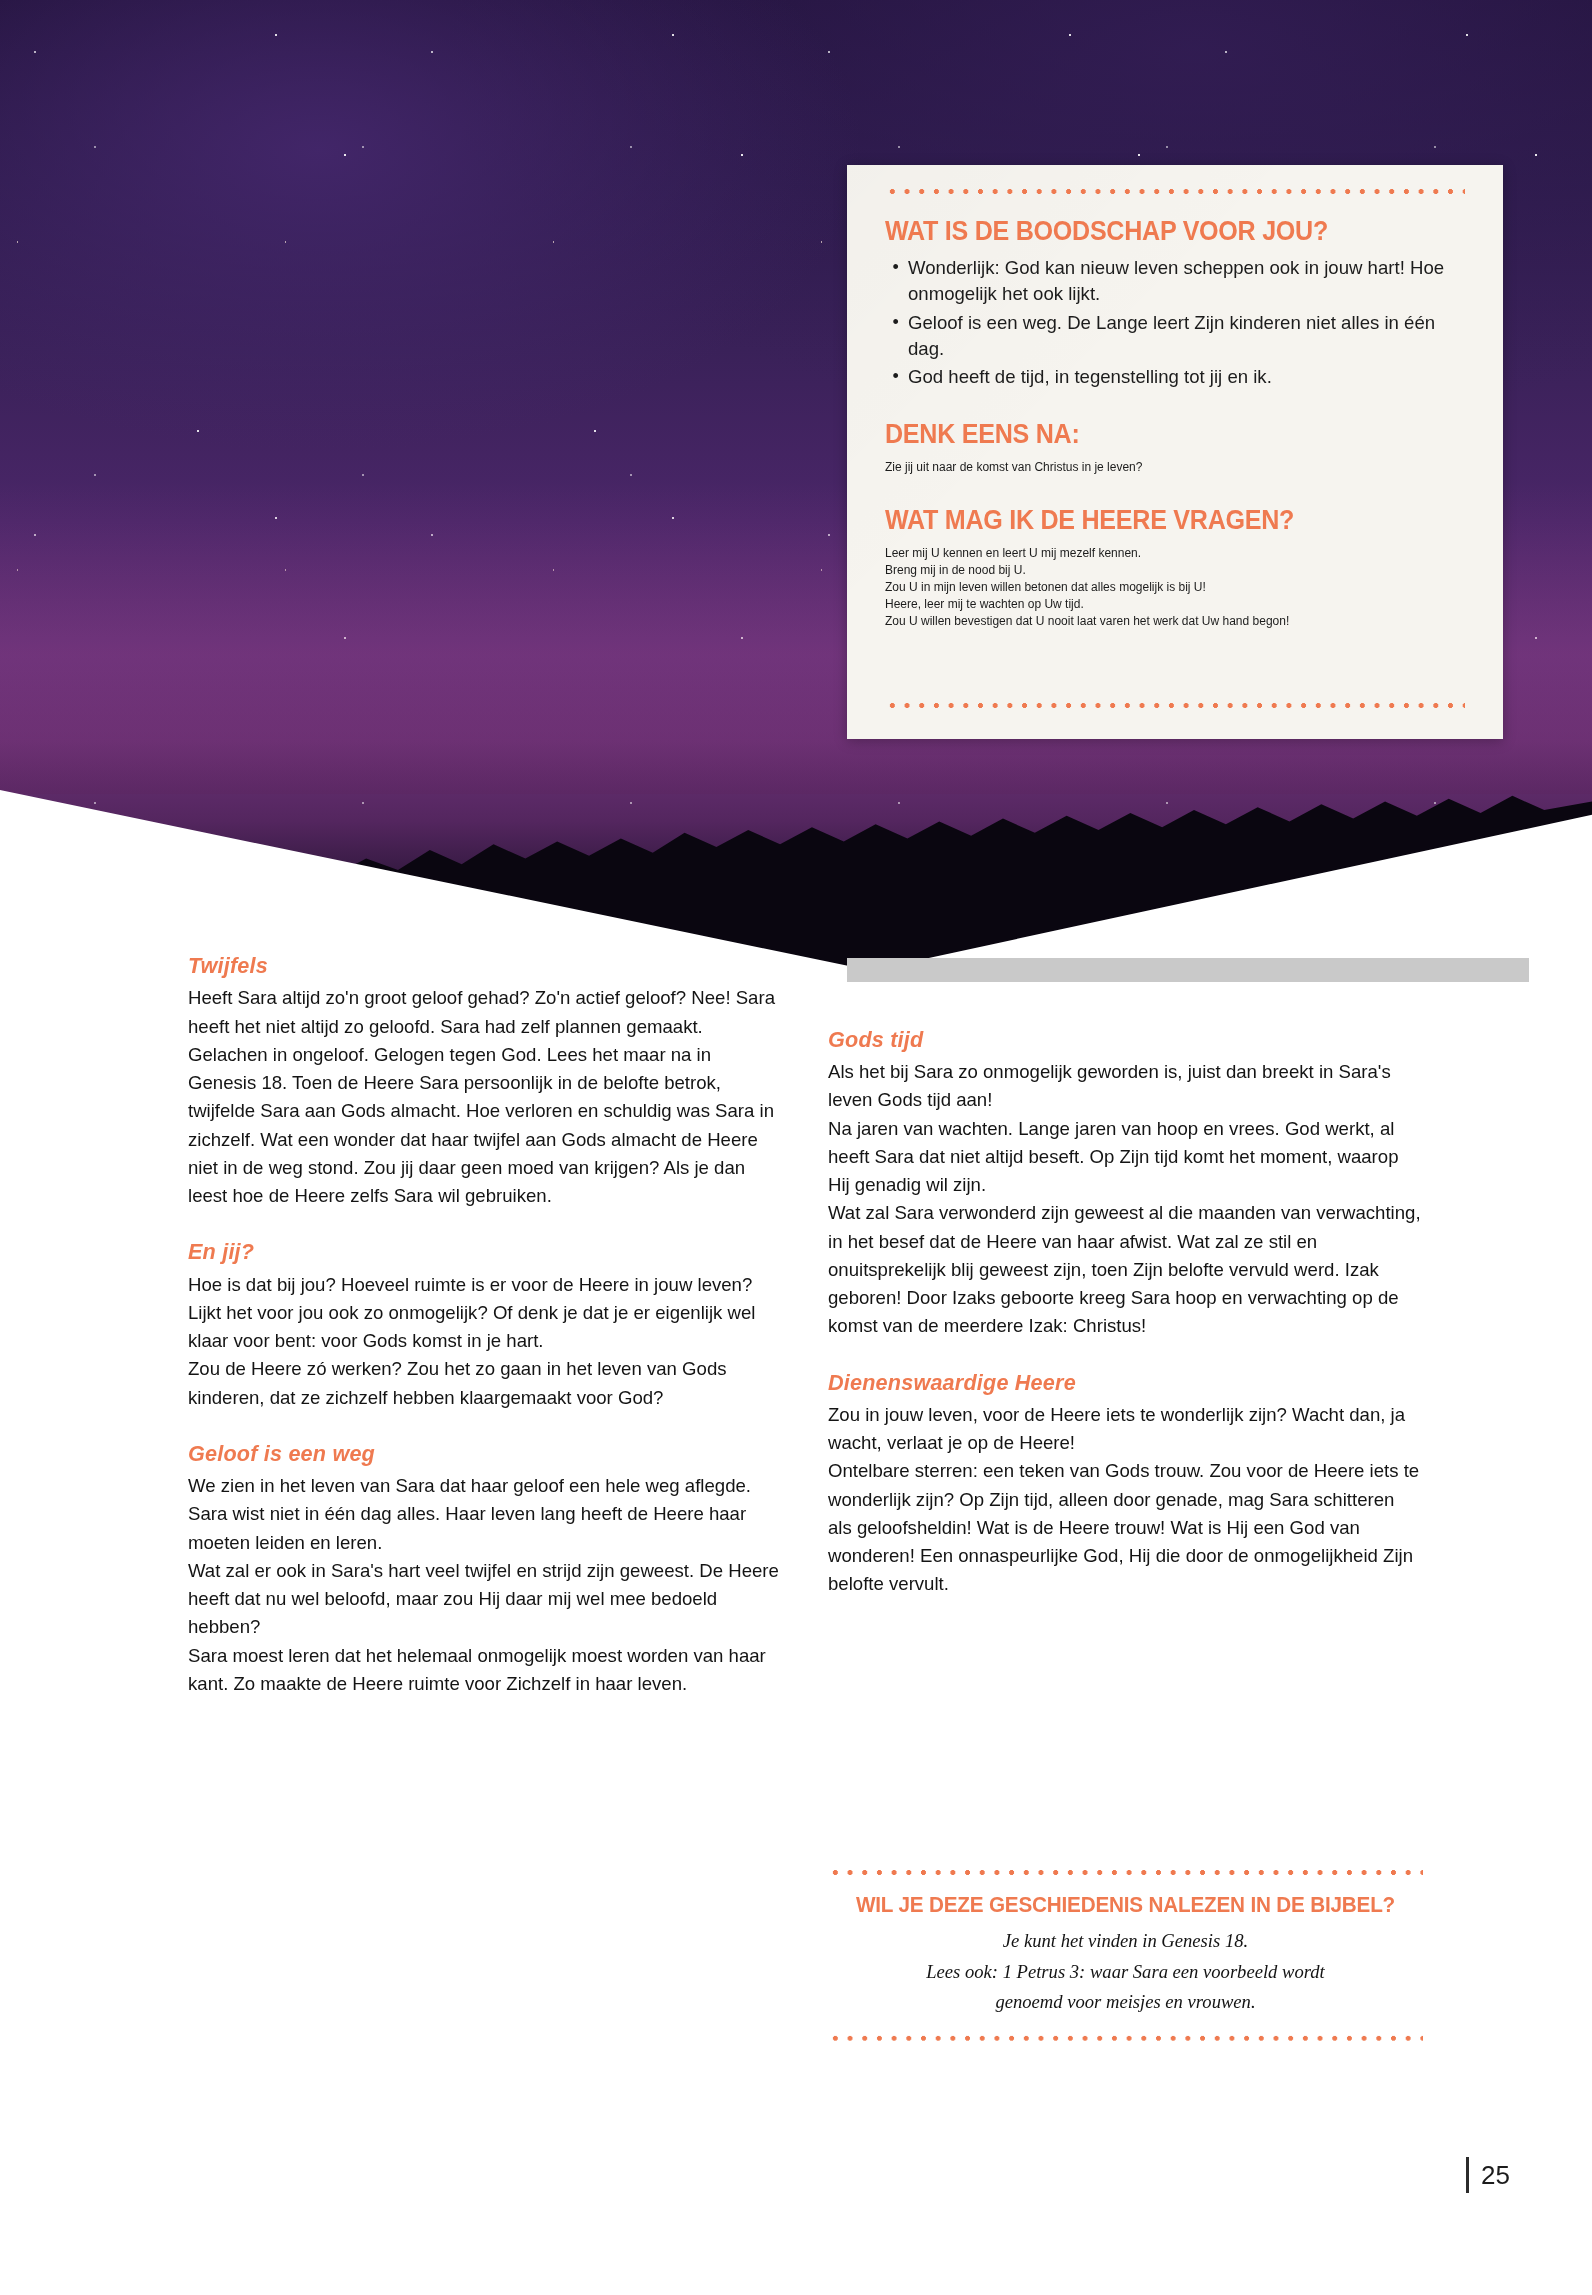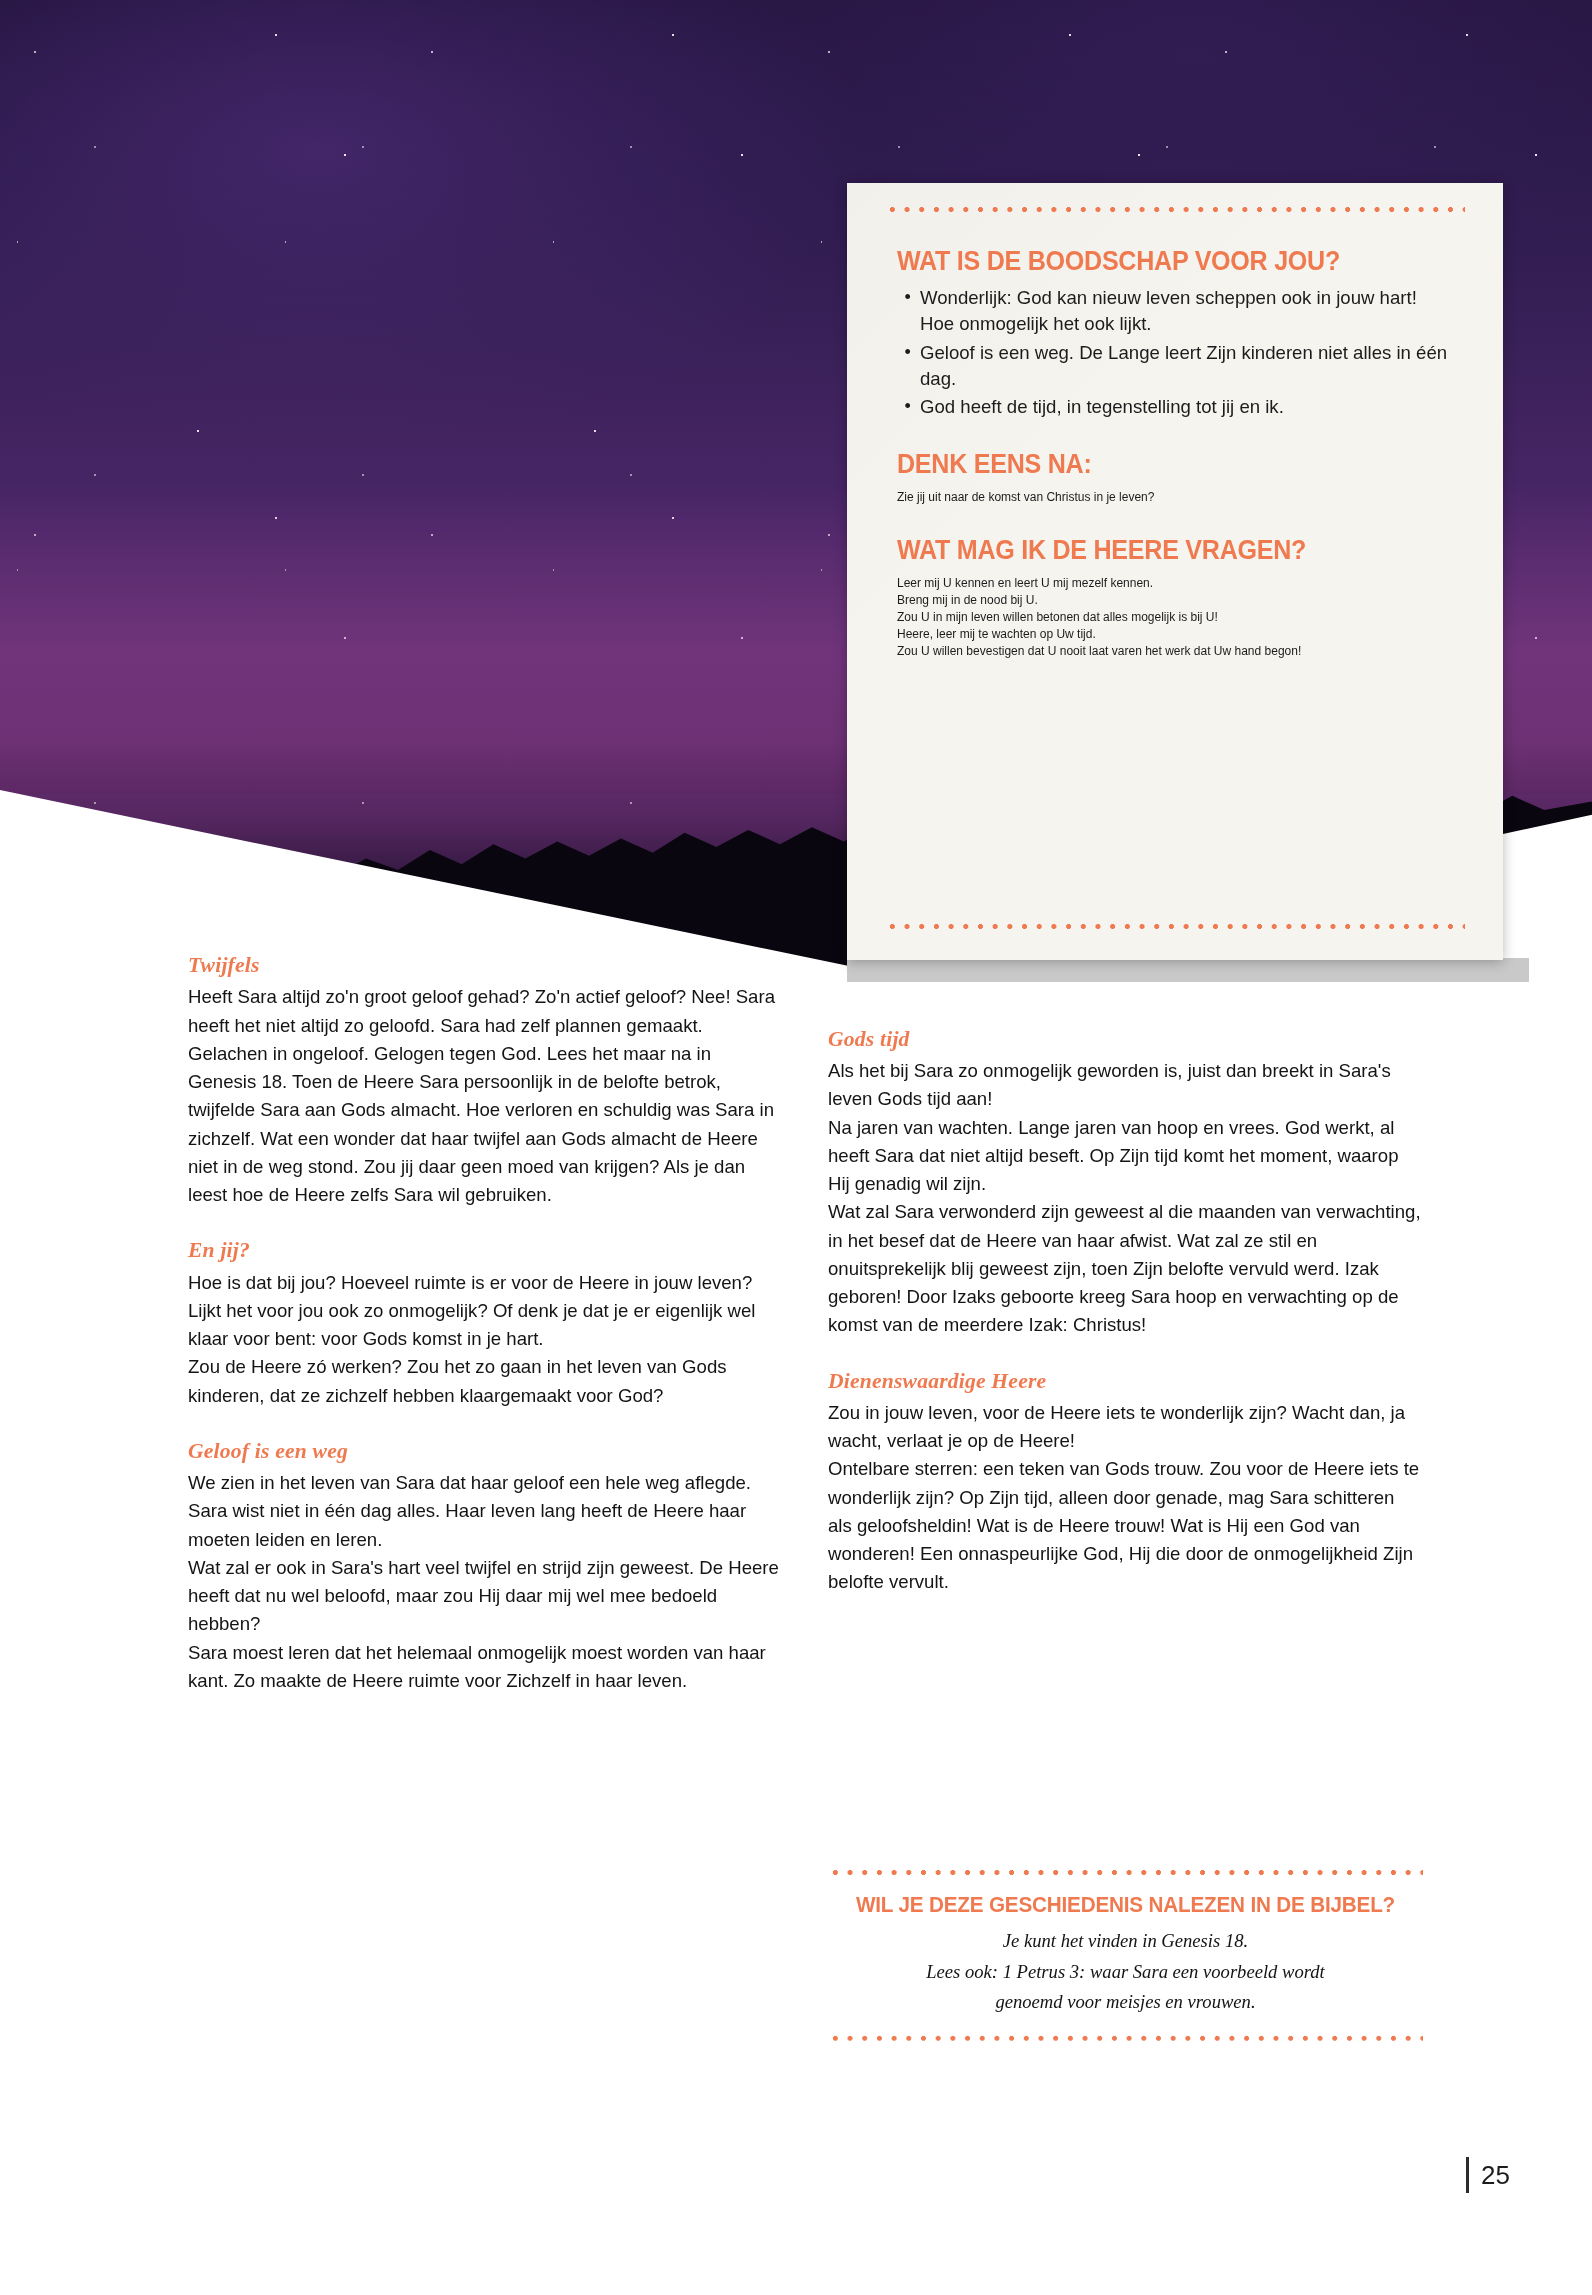--- a/index.html
+++ b/index.html
@@ -145,29 +145,29 @@
     width: 682px;
     height: 24px;
     background: #c9c9c9;
     z-index: 4;
   }
 
   
   .callout {
     position: absolute;
     left: 847px;
-    top: 183px;
+    top: 165px;
     width: 656px;
-    height: 777px;
+    height: 574px;
     background:
       linear-gradient(135deg, rgba(0,0,0,0.015) 0%, rgba(0,0,0,0) 40%),
       #f6f4ef;
     box-shadow: 0 1.7px 12px rgba(0,0,0,0.28);
     z-index: 5;
-    padding: 12px;
+    padding: 0;
     box-sizing: border-box;
   }
   .callout-inner {
     padding: 35px 38px 26px 38px;
   }
   .dot-rule {
     height: 8.6px;
     margin: 0;
     background-image: radial-gradient(circle, #ef7a50 2.2px, transparent 2.6px);
     background-size: 14.7px 8.6px;
@@ -236,21 +236,21 @@
   }
   .col {
     position: absolute;
     width: 595px;
   }
   .col-left { left: 188px; top: 17.3px; }
   .col-right { left: 828px; top: 91px; }
 
   h3.sub {
     color: #ef7a50;
-    font-family: Liberation Serif, serif;
+    font-family: Liberation Sans, sans-serif;
     font-style: italic;
     font-weight: bold;
     font-size: 21.6px;
     margin: 0 0 5.2px 0;
     letter-spacing: 0.2px;
   }
   .para {
     font-size: 18.6px;
     line-height: 1.52;
     color: #141414;

